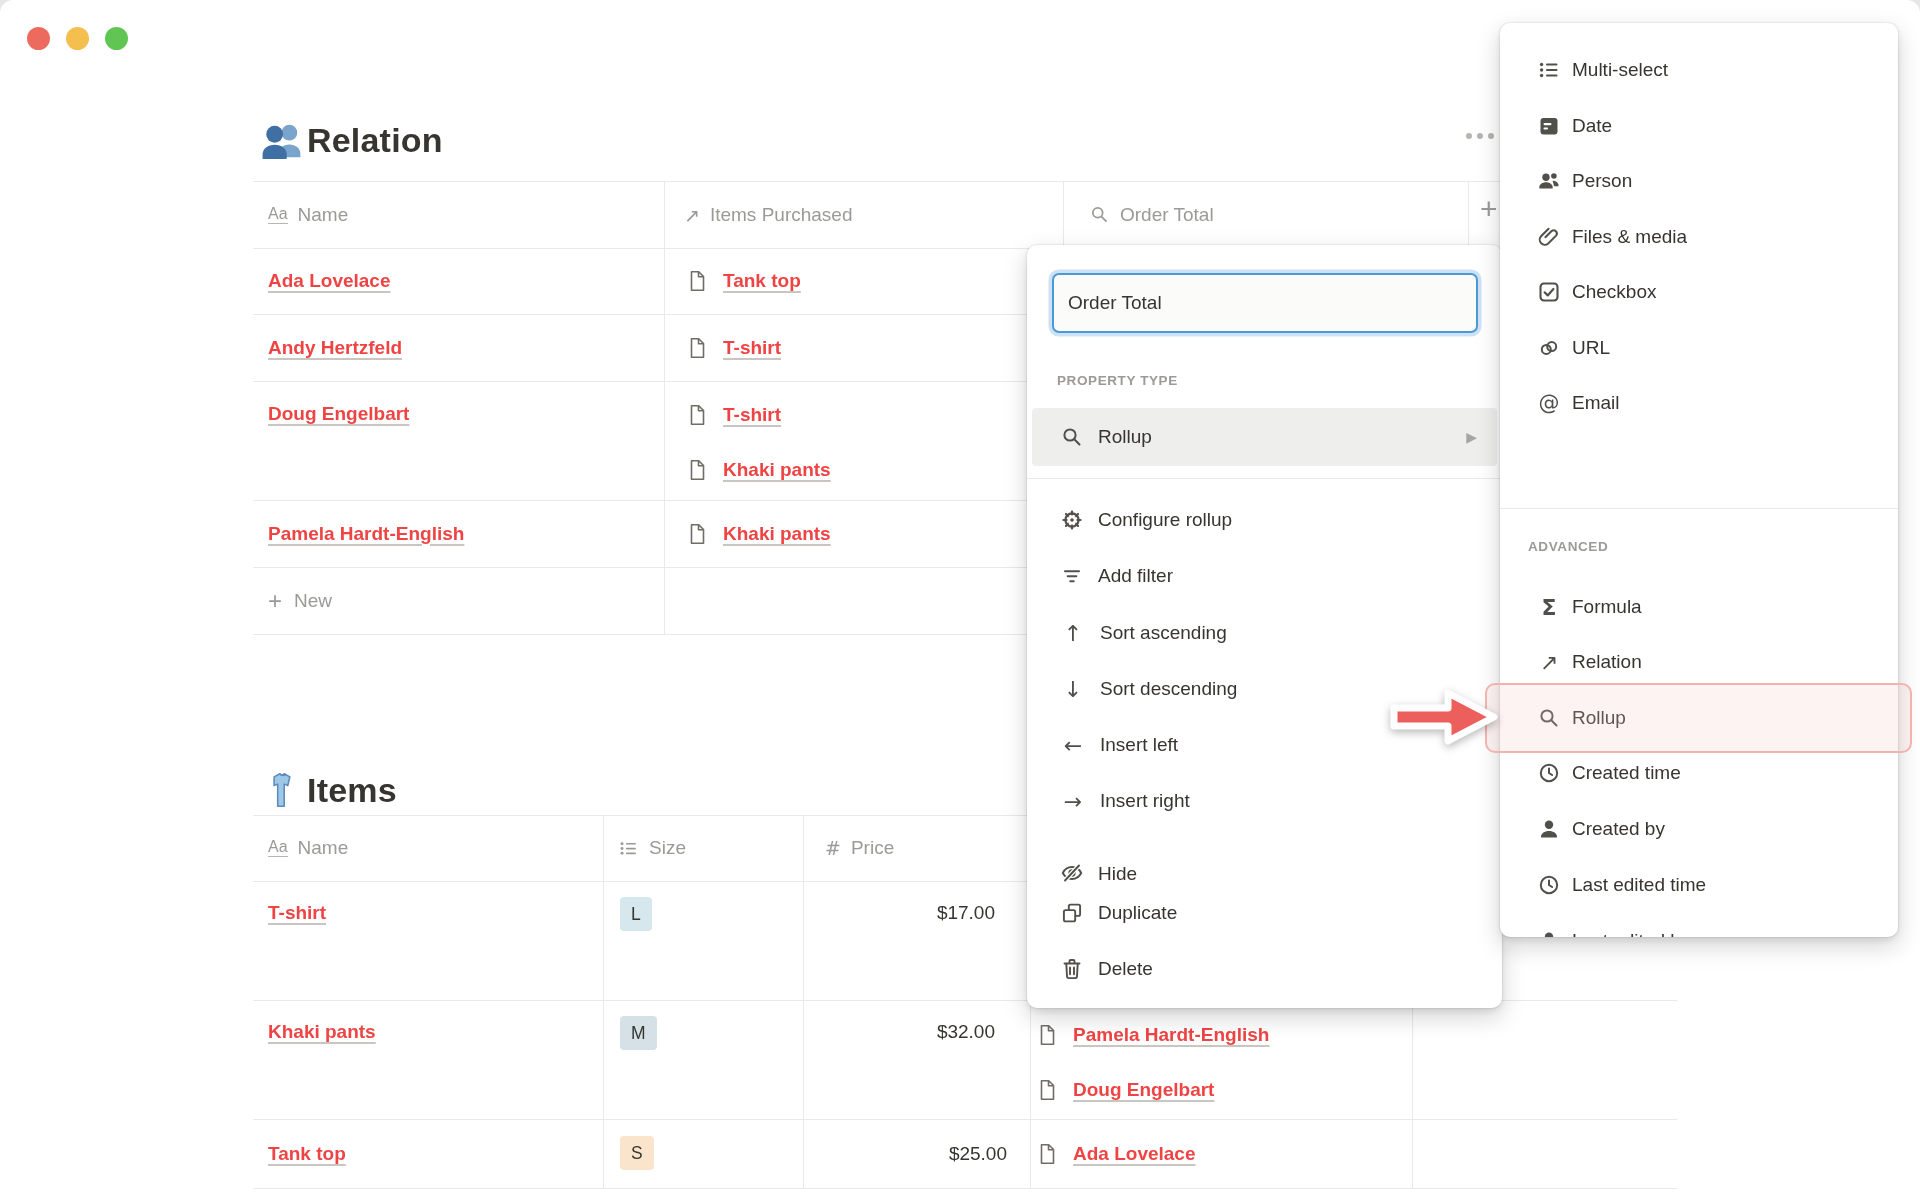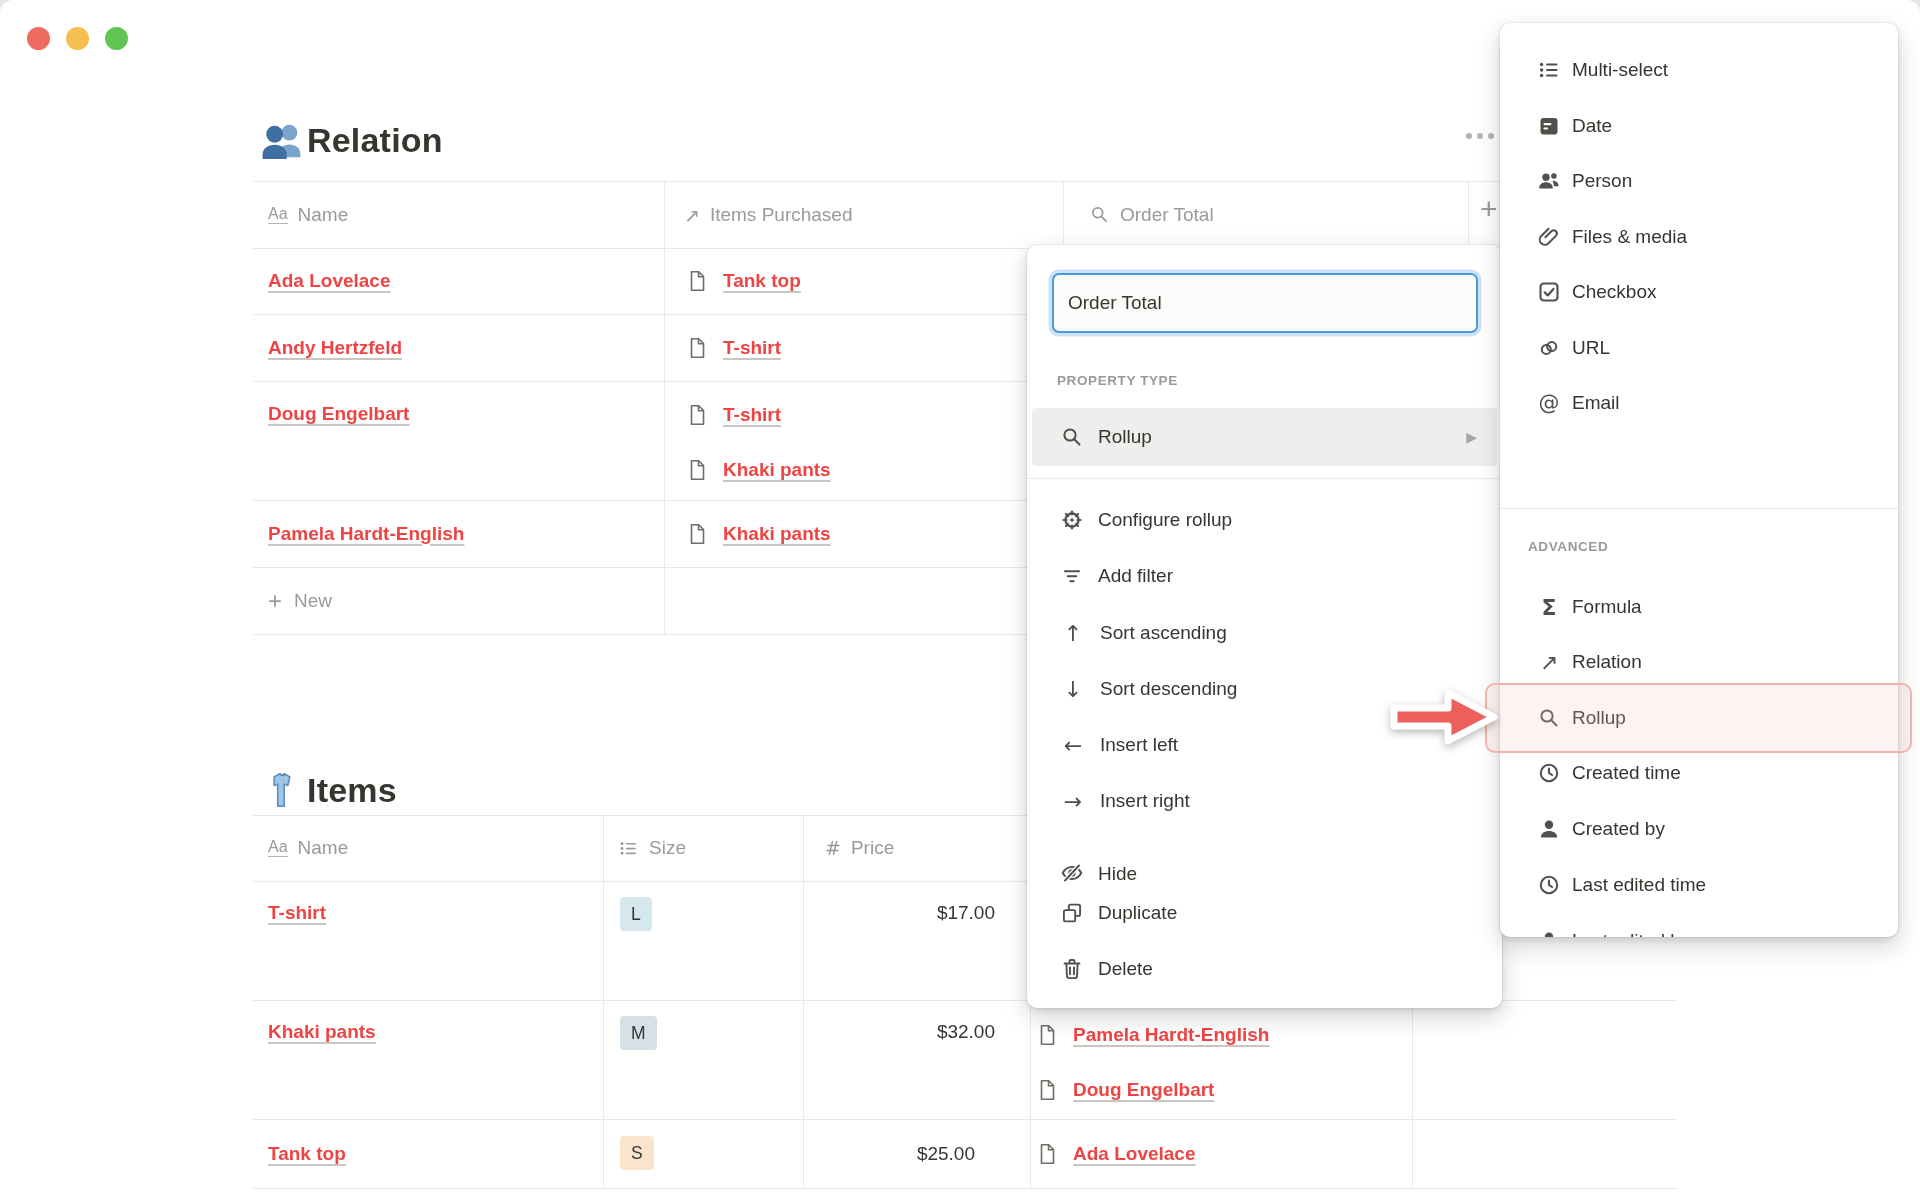--- a/index.html
+++ b/index.html
@@ -341,21 +341,21 @@
             <use href="#ic-page"></use>
           </svg>
         <span class="link">Doug Engelbart</span>
       </div>
     </div>
 
     <div class="cell" style="left:15px;top:304px;height:69px;">
       <span class="link">Tank top</span>
     </div>
     <div class="chip peach" style="left:367px;top:321px;">S</div>
-    <div class="price" style="left:540px;top:304px;width:182px;height:69px;">$25.00</div>
+    <div class="price" style="left:572px;top:304px;width:182px;height:69px;">$25.00</div>
     <div class="cell" style="left:782px;top:304px;height:69px;gap:14px;">
       <svg class="icon page-ic">
           <use href="#ic-page"></use>
         </svg>
       <span class="link">Ada Lovelace</span>
     </div>
   </div>
 
   <div class="panel prop-menu">
     <input class="prop-name-input" value="Order Total" style="">

